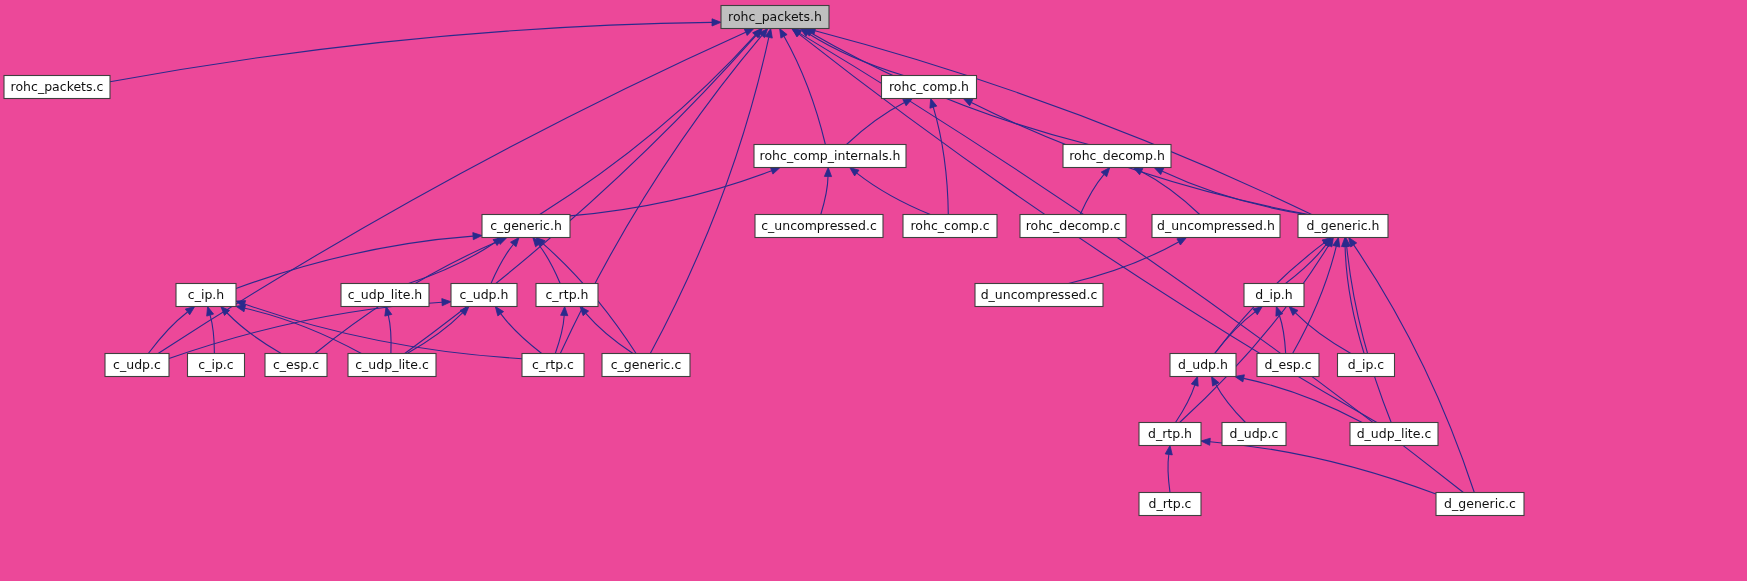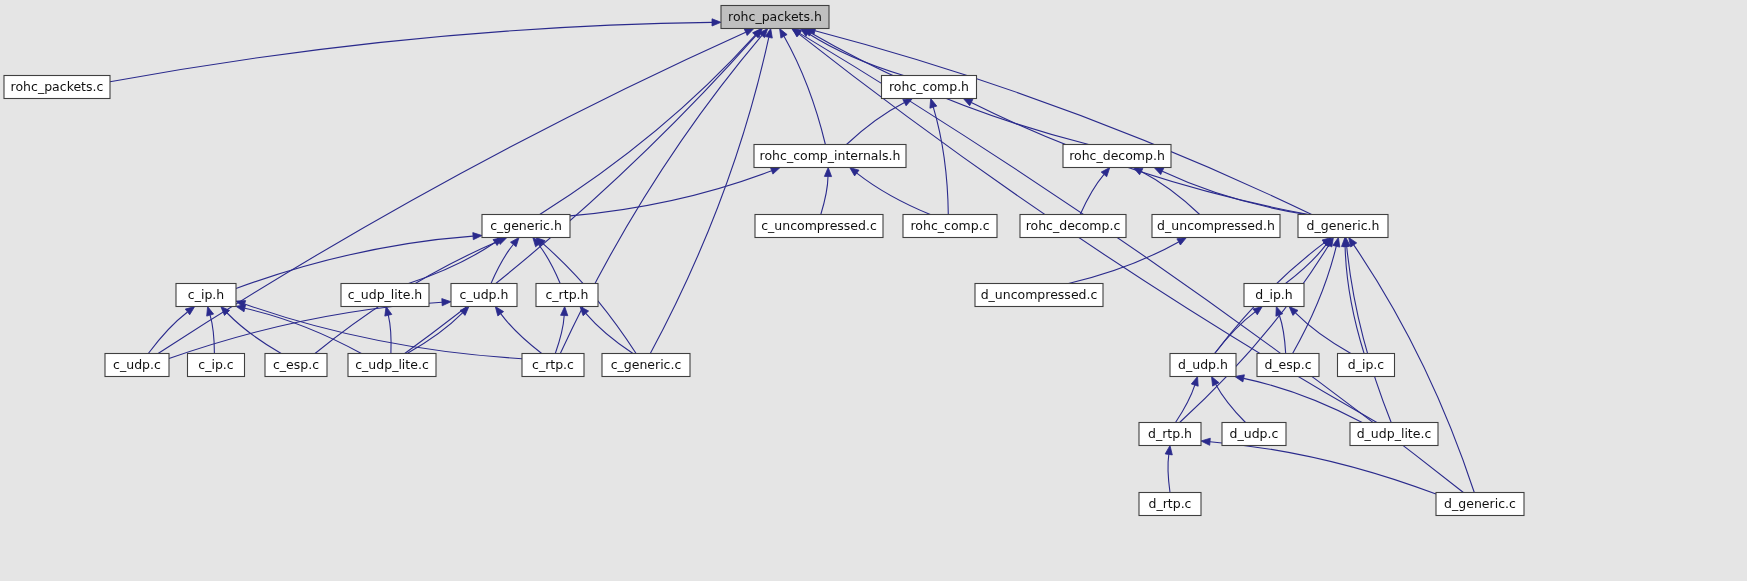--- a/index.html
+++ b/index.html
@@ -8,21 +8,21 @@
     background: #ffffff;
   }
   body {
     font-family: "DejaVu Sans", "Liberation Sans", sans-serif;
   }
   #graph-root {
     position: relative;
     width: 1747px;
     height: 581px;
     overflow: hidden;
-    background: #e5e5e5;
+    background: #ec4899;
   }
   svg.graph-canvas {
     position: absolute;
     left: 0;
     top: 0;
     width: 1747px;
     height: 581px;
   }
   .edge-path {
     fill: none;

